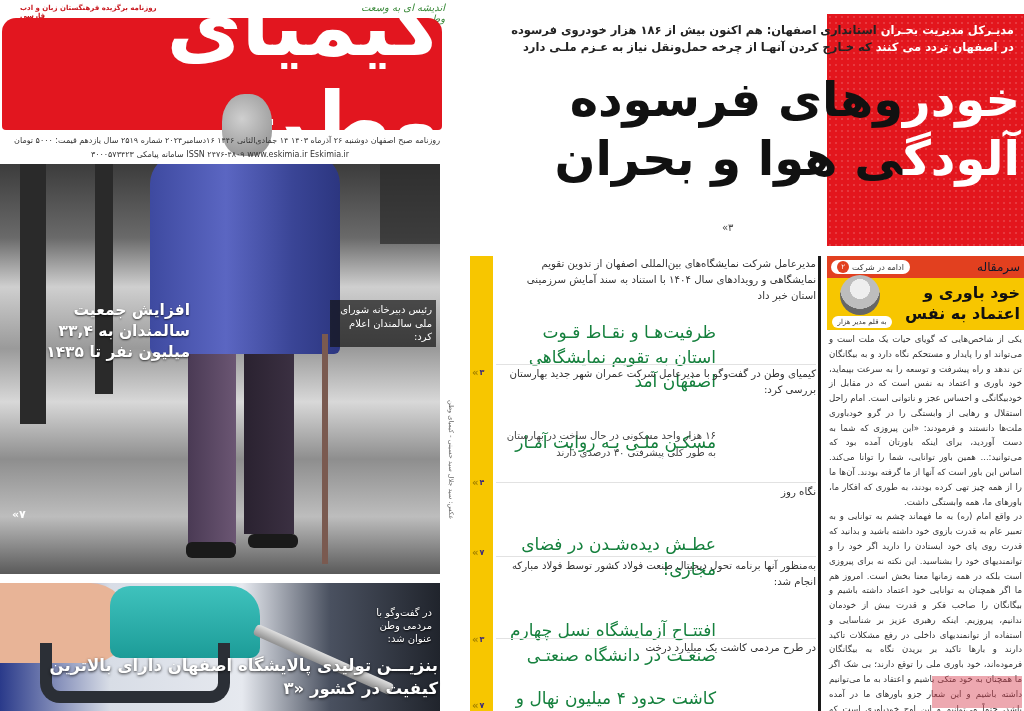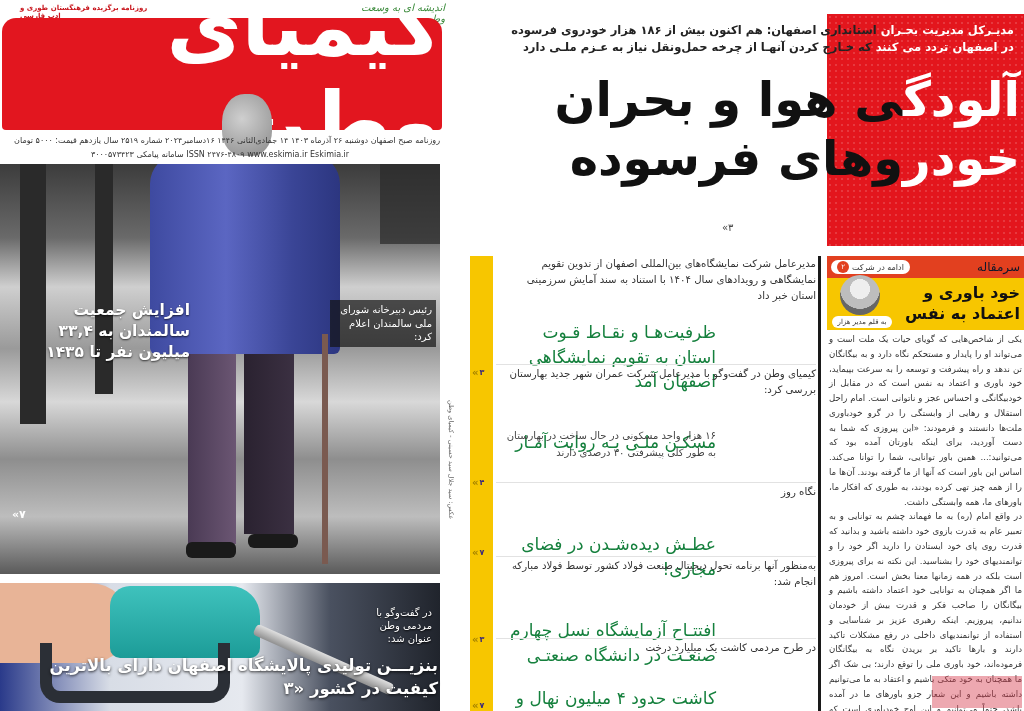--- a/index.html
+++ b/index.html
@@ -122,21 +122,21 @@
     left: 829px; top: 332px; width: 193px; font-size: 8.6px; line-height: 1.72; color: #333; direction: rtl; text-align: justify;
   }
   #editorial-body p { margin-bottom: 0; }
   #editorial-stamp {
     left: 932px; top: 676px; width: 90px; height: 32px; background: rgba(214,62,80,0.45);
   }
 </style>
 </head>
 <body>
 
-<div class="abs" id="masthead-tagline">روزنامه برگزیده فرهنگستان طوری و ادب فارسی</div>
+<div class="abs" id="masthead-tagline">روزنامه برگزیده فرهنگستان زبان و ادب فارسی</div>
 <div class="abs" id="masthead-slogan">اندیشه ای به وسعت وطن</div>
 <div class="abs" id="masthead-logo">کیمیای وطن</div>
 
 <div class="abs" id="photo-elderly">
   <div class="tree" style="left:20px;top:0;width:26px;height:260px;"></div>
   <div class="tree" style="left:95px;top:0;width:18px;height:230px;"></div>
   <div class="tree" style="left:380px;top:0;width:60px;height:80px;opacity:.7;"></div>
   <div class="abs" id="man-jacket"></div>
   <div class="abs" id="man-pants-l"></div>
   <div class="abs" id="man-pants-r"></div>
@@ -162,22 +162,22 @@
 </div>
 <div class="abs" id="fuel-kicker">در گفت‌وگو با مردمی وطن عنوان شد:</div>
 <div class="abs" id="fuel-headline">بنزیـــن تولیدی پالایشگاه اصفهان دارای بالاترین کیفیت در کشور «۳</div>
 
 <div class="abs" id="lead-red-block"></div>
 <div class="abs" id="lead-kicker">
   <div><span class="red-part">مدیـرکل مدیریت بحـران</span><span> استانداری اصفهان: هم اکنون بیش از ۱۸۶ هزار خودروی فرسوده</span></div>
   <div><span class="red-part">در اصفهان تردد می کنند</span><span> که خـارج کردن آنهـا از چرخه حمل‌ونقل نیاز به عـزم ملـی دارد</span></div>
 </div>
 <div class="abs" id="lead-headline">
+  <div><span class="white-part">خودر</span><span>وهای فرسوده</span></div>
   <div><span class="white-part">آلودگ</span><span>ی هوا و بحران</span></div>
-  <div><span class="white-part">خودر</span><span>وهای فرسوده</span></div>
 </div>
 <div class="abs" id="lead-pageref">«۳</div>
 
 <div class="abs" id="yellow-rail"></div>
 <div class="rail-marker" style="top:366px;">
     <span class="chev">«</span>
     <span>۳</span>
   </div>
 <div class="rail-marker" style="top:476px;">
     <span class="chev">«</span>

